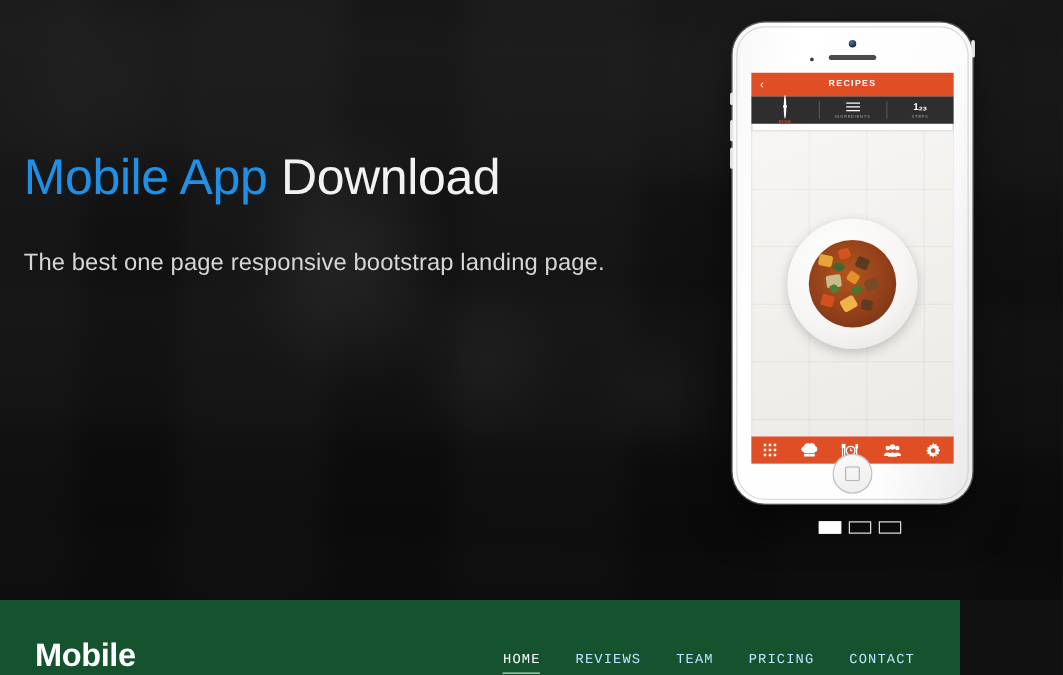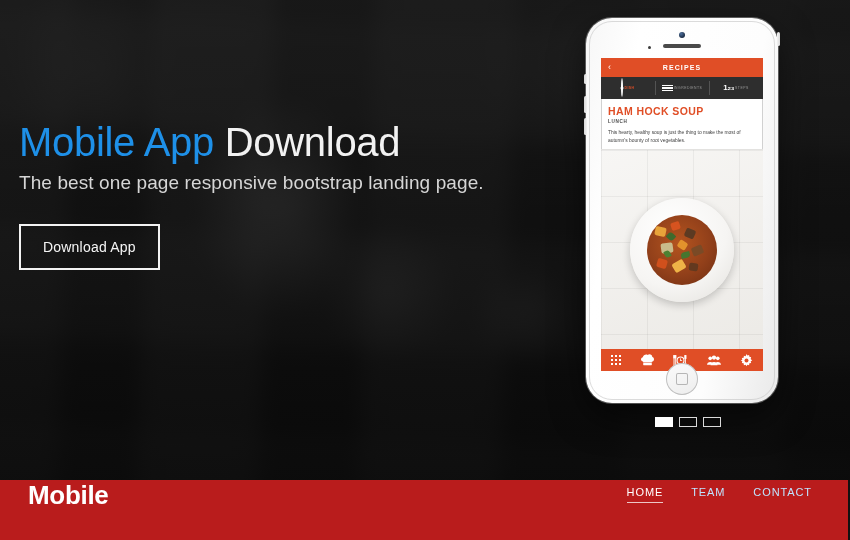--- a/index.html
+++ b/index.html
@@ -40,21 +40,21 @@
   .hero-copy {
     position:absolute; left:19px; top:118px; width:520px; z-index:5;
   }
   .headline {
     font-size:40px; line-height:48px; font-weight:300;
     letter-spacing:-.3px; white-space:nowrap;
   }
   .headline .hl-accent { color:#1e90e8; font-weight:400; }
   .headline .hl-rest   { color:#f2f2f2; font-weight:300; }
   .subhead {
-    margin-top:4px; font-size:19px; line-height:26px;
+    margin-top:32px; font-size:19px; line-height:26px;
     color:#d6d6d6; font-weight:300; letter-spacing:.1px;
   }
   .cta {
     display:inline-block; margin-top:28px;
     padding:13px 22px;
     border:2px solid #f3f3f3; background:transparent;
     color:#f5f5f5; font-size:14px; letter-spacing:.2px;
     cursor:pointer; font-family:inherit;
   }
 
@@ -122,21 +122,21 @@
     position:absolute; left:7px; font-size:9px; line-height:1; color:#fff;
   }
   .app-title {
     width:100%; text-align:center; font-size:7px; font-weight:bold;
     letter-spacing:1.1px;
   }
   .app-tabs {
     height:22px; background:#2e2e2e; display:flex; flex:0 0 auto;
   }
   .app-tab {
-    flex:1; display:flex; align-items:center;
+    flex:1; display:flex; flex-direction:column; align-items:center;
     justify-content:center; gap:1px; position:relative;
   }
   .app-tab + .app-tab:before{
     content:""; position:absolute; left:0; top:4px; bottom:4px;
     width:1px; background:rgba(255,255,255,.18);
   }
   .tab-ico { color:#fff; line-height:1; }
   .tab-lbl { font-size:3.4px; letter-spacing:.5px; }
   .app-tab.is-active .tab-lbl { color:#e04e26; font-weight:bold; }
   .app-tab .tab-lbl { color:#9a9a9a; }
@@ -208,53 +208,52 @@
     display:flex; gap:6px;
   }
   .sdot {
     width:18px; height:10px; border:1px solid rgba(255,255,255,.85);
     background:transparent;
   }
   .sdot.is-active { background:#ffffff; }
 
   
   .navbar {
-    position:absolute; left:0; top:480px; width:848px; height:60px;
-    background:#b91c1c; display:flex; align-items:flex-start; z-index:8;
+    position:absolute; left:0; top:480px; width:768px; height:60px;
+    background:#14532d; display:flex; align-items:flex-end; z-index:8;
   }
   .brand {
     margin-left:28px; color:#ffffff; font-size:26px;
     font-weight:bold; letter-spacing:-.3px;
   }
   .nav-links {
     margin-left:auto; margin-right:22px;
     display:flex; align-items:center; gap:0;
   }
   .nav-link {
     color:#bfe4ff; font-size:11px; letter-spacing:.9px;
     padding:6px 14px; cursor:pointer; position:relative;
-    text-transform:uppercase; white-space:nowrap;
+    text-transform:uppercase; white-space:nowrap;font-family:Liberation Mono, monospace;
   }
   .nav-link.is-active { color:#ffffff; }
   .nav-link.is-active:after{
     content:""; position:absolute; left:14px; right:14px; bottom:1px;
     height:1px; background:rgba(255,255,255,.75);
   }
 </style>
 </head>
 <body>
 
 <section class="hero">
   <div class="bg-photo"></div>
   <div class="bg-shade"></div>
 
   <div class="hero-copy">
     <h1 class="headline"><span class="hl-accent">Mobile App</span><span class="hl-rest"> Download</span></h1>
     <p class="subhead">The best one page responsive bootstrap landing page.</p>
-    <button class="cta">Download App</button>
   </div>
 
   <div class="phone">
     <div class="phone-inner-ring"></div>
     <div class="btn-vol v0"></div>
     <div class="btn-vol v1"></div>
     <div class="btn-vol v2"></div>
     <div class="btn-pwr"></div>
     <div class="camera"></div>
     <div class="sensor"></div>
@@ -279,25 +278,20 @@
               <i></i>
             </span>
           <span class="tab-lbl">INGREDIENTS</span>
         </div>
         <div class="app-tab">
           <span class="tab-ico ico-steps">1₂₃</span>
           <span class="tab-lbl">STEPS</span>
         </div>
       </div>
 
-      <div class="app-body">
-        <div class="dish-name">HAM HOCK SOUP</div>
-        <div class="dish-meal">LUNCH</div>
-        <div class="dish-desc">This hearty, healthy soup is just the thing to make the most of autumn's bounty of root vegetables.</div>
-      </div>
 
       <div class="photo-wrap">
         <div class="tile-grid"></div>
         <div class="plate"></div>
         <div class="bowl">
           <span class="chunk" style="left:8px;top:12px;width:11px;height:9px;background:#e8a33a;transform:rotate(12deg);"></span>
           <span class="chunk" style="left:24px;top:7px;width:9px;height:8px;background:#d6531f;transform:rotate(-18deg);"></span>
           <span class="chunk" style="left:38px;top:14px;width:10px;height:9px;background:#5c3a22;transform:rotate(24deg);"></span>
           <span class="chunk" style="left:14px;top:28px;width:12px;height:10px;background:#c9bb8a;transform:rotate(-8deg);"></span>
           <span class="chunk" style="left:31px;top:26px;width:9px;height:8px;background:#e2922c;transform:rotate(33deg);"></span>
@@ -367,16 +361,18 @@
     <span class="sdot is-active"></span>
     <span class="sdot"></span>
     <span class="sdot"></span>
   </div>
 </section>
 
 <nav class="navbar">
   <div class="brand">Mobile</div>
   <div class="nav-links">
     <a class="nav-link is-active">HOME</a>
+    <a class="nav-link">REVIEWS</a>
     <a class="nav-link">TEAM</a>
+    <a class="nav-link">PRICING</a>
     <a class="nav-link">CONTACT</a>
   </div>
 </nav>
 
 </body></html>

